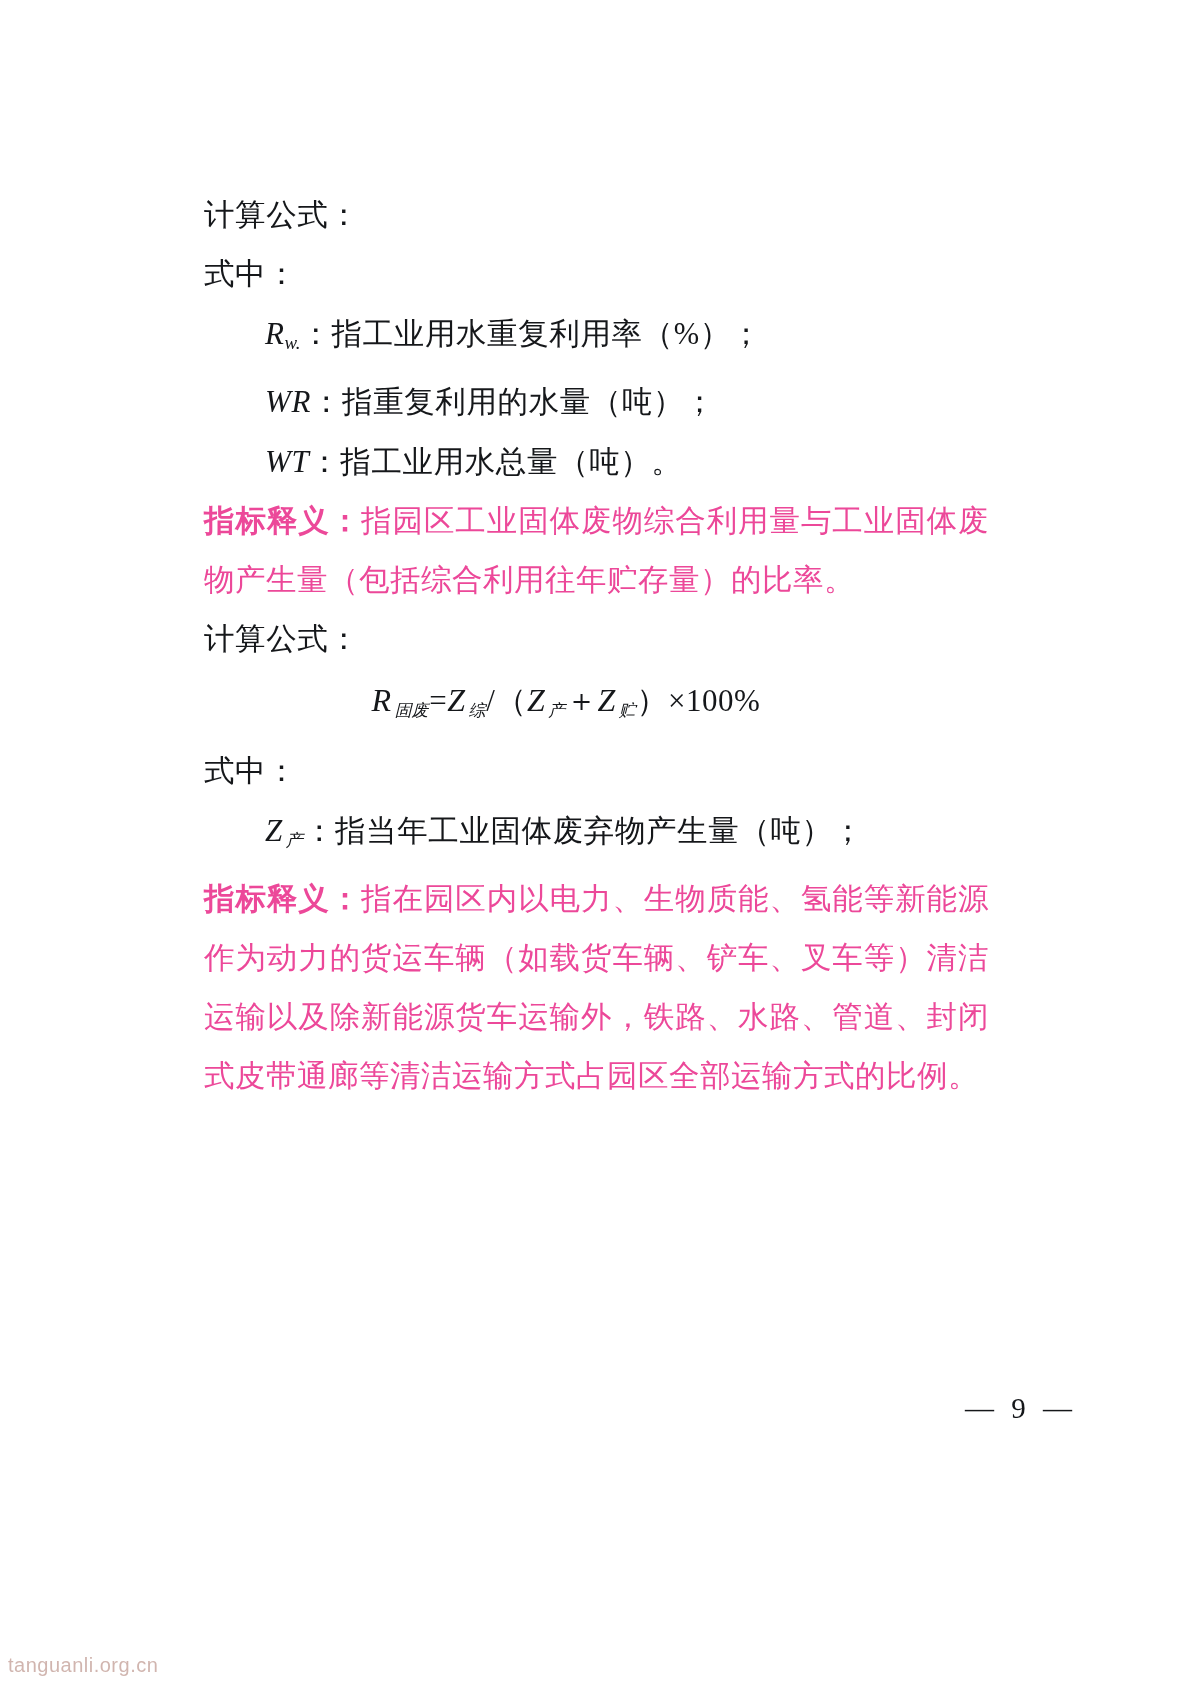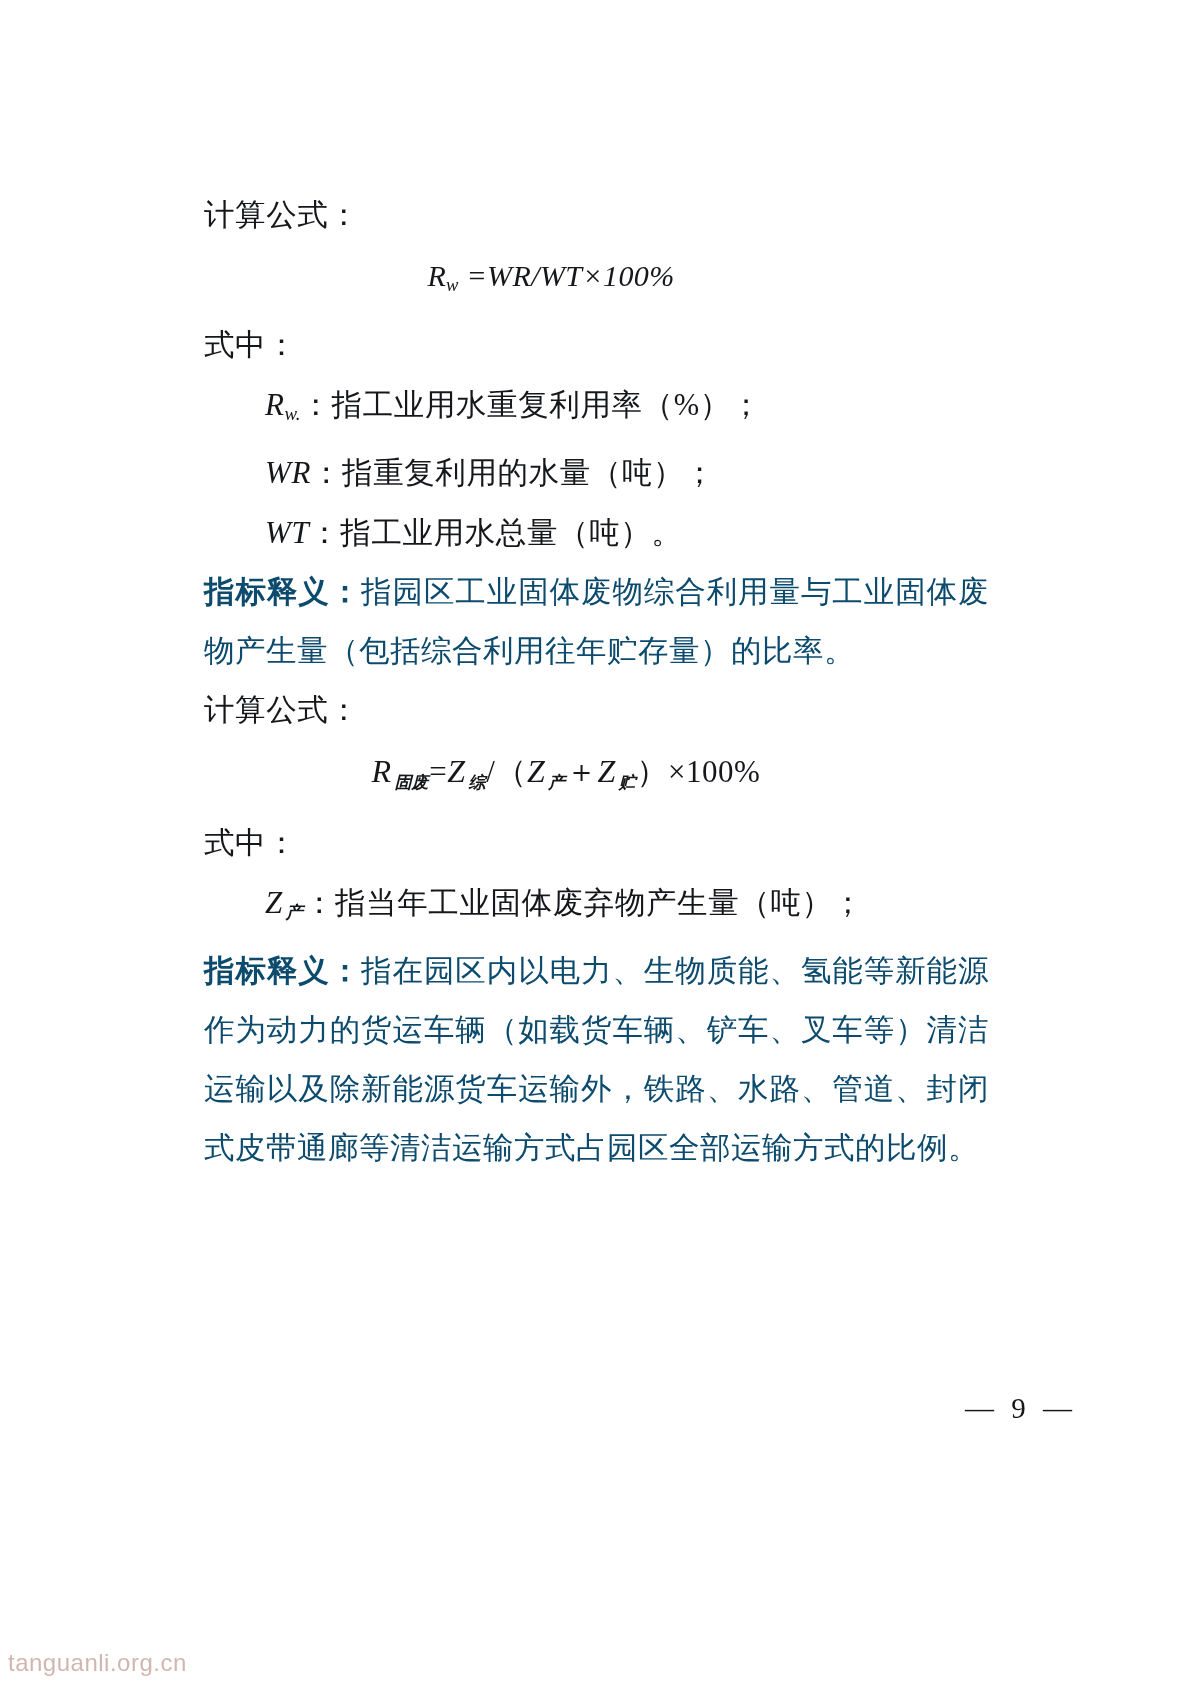--- a/index.html
+++ b/index.html
@@ -29,21 +29,21 @@
     font-size: 30.5px;
     line-height: 59px;
     color: #15171a;
     letter-spacing: 0.6px;
     white-space: nowrap;
   }
 
   .para {
     font-size: 30.5px;
     line-height: 59px;
-    color: #0c4a6e;
+    color: #ec4899;
     letter-spacing: 0.5px;
     text-align: justify;
     text-justify: inter-ideograph;
   }
 
   .indent1 { padding-left: 61px; }     
   .indent2 { padding-left: 122px; }    
 
   .bold {
     font-weight: 700;
@@ -83,21 +83,21 @@
     font-style: normal;
     font-size: 31px;
   }
 
   sub.cn {
     font-size: 0.56em;
     font-style: italic;
     vertical-align: -0.30em;
     letter-spacing: 0;
     padding: 0 1px 0 3px;
-    font-weight: 700;
+    font-weight: 400;
   }
   sub.lat {
     font-size: 0.62em;
     font-style: italic;
     vertical-align: -0.28em;
     letter-spacing: 0;
   }
 
   .var {
     font-style: italic;
@@ -112,39 +112,36 @@
     font-size: 29px;
     letter-spacing: 5px;
     color: #15171a;
     font-family: "Liberation Serif", "DejaVu Serif", serif;
   }
 
   .watermark {
     position: absolute;
     left: 8px;
     bottom: 6px;
-    font-size: 24px;
+    font-size: 20px;
     font-family: "Liberation Sans", "DejaVu Sans", sans-serif;
     color: #c9a9a2;
     letter-spacing: 0.5px;
     opacity: 0.85;
   }
 </style>
 </head>
 <body>
 
 <div class="page">
 
   <div class="content">
 
     <div class="line indent1">计算公式：</div>
 
-    <div class="formula formula-1">
-      <span>R</span><sub class="lat">w</sub><span> =WR/WT×100%</span>
-    </div>
 
     <div class="line indent1">式中：</div>
 
     <div class="line indent2">
       <span class="var">R</span><sub class="lat">w.</sub><span>：指工业用水重复利用率（%）；</span>
     </div>
 
     <div class="line indent2">
       <span class="var">WR</span><span>：指重复利用的水量（吨）；</span>
     </div>

